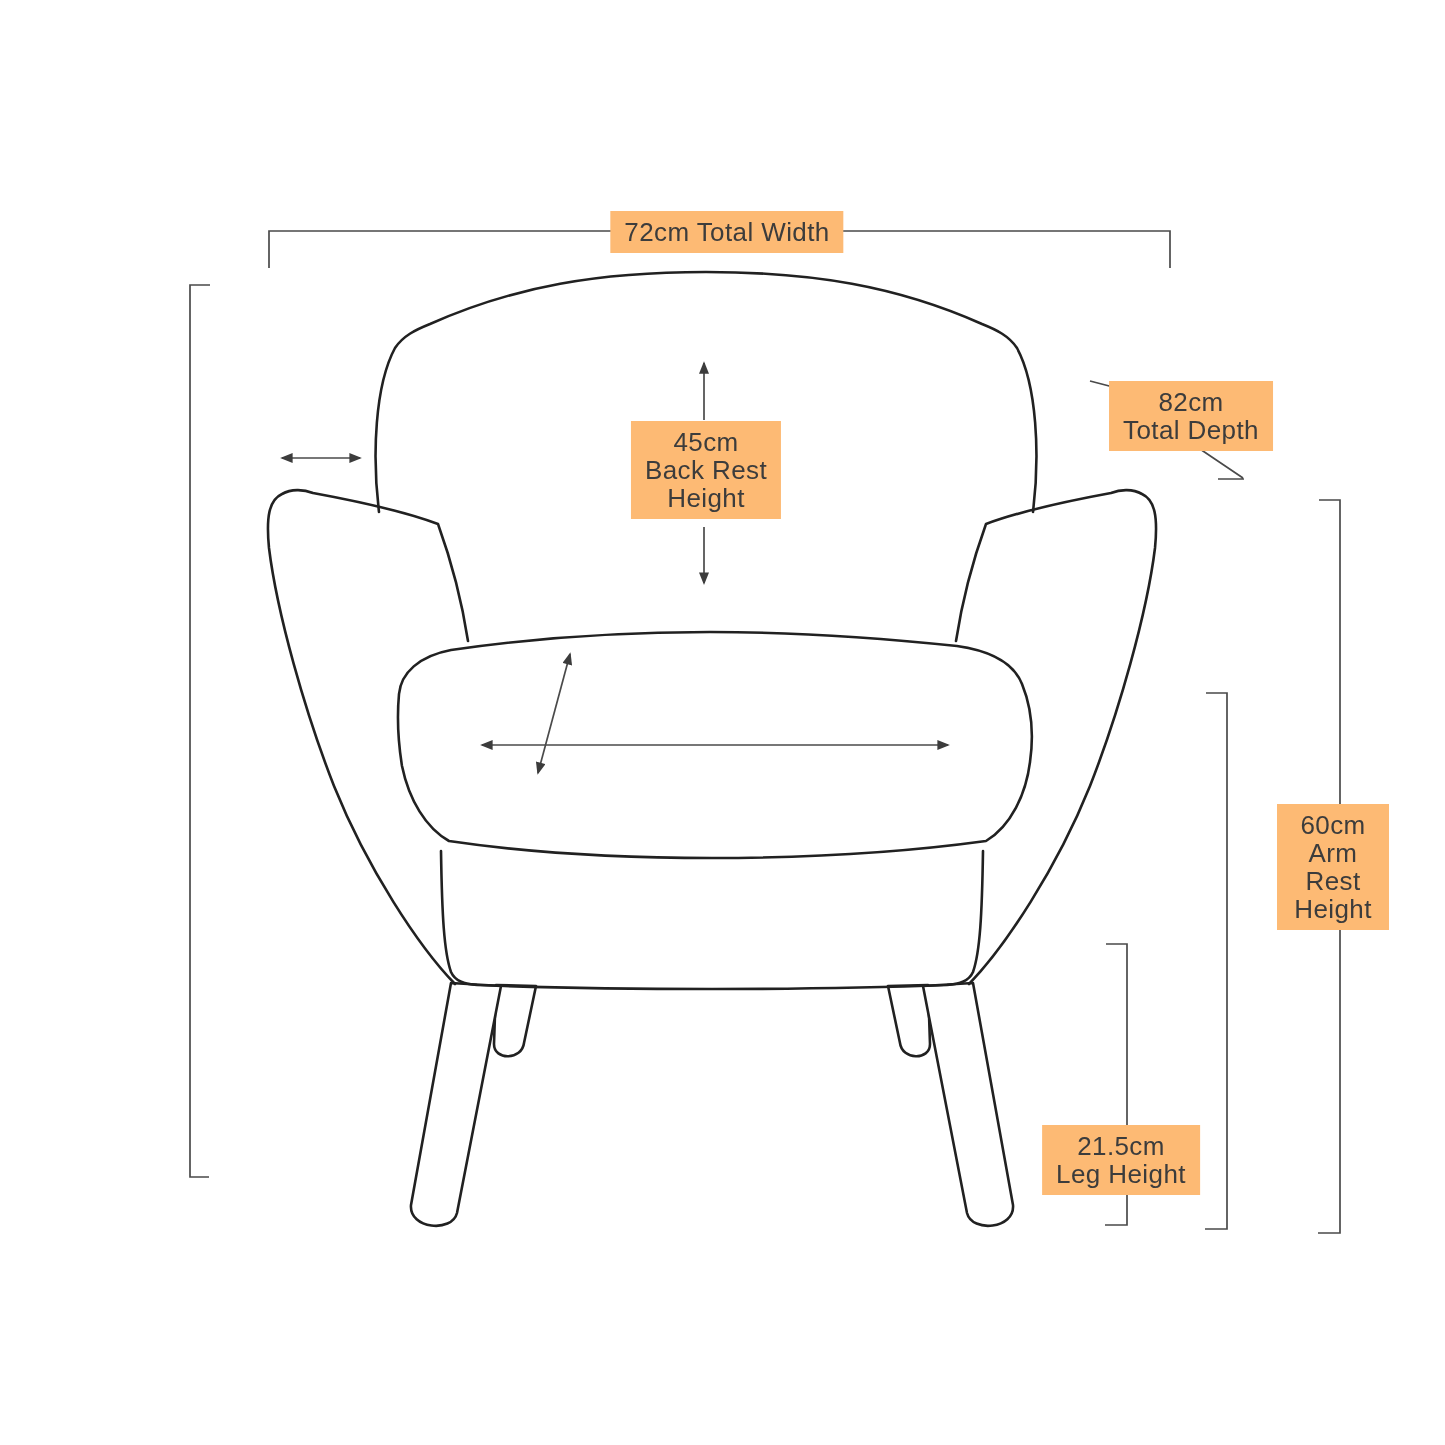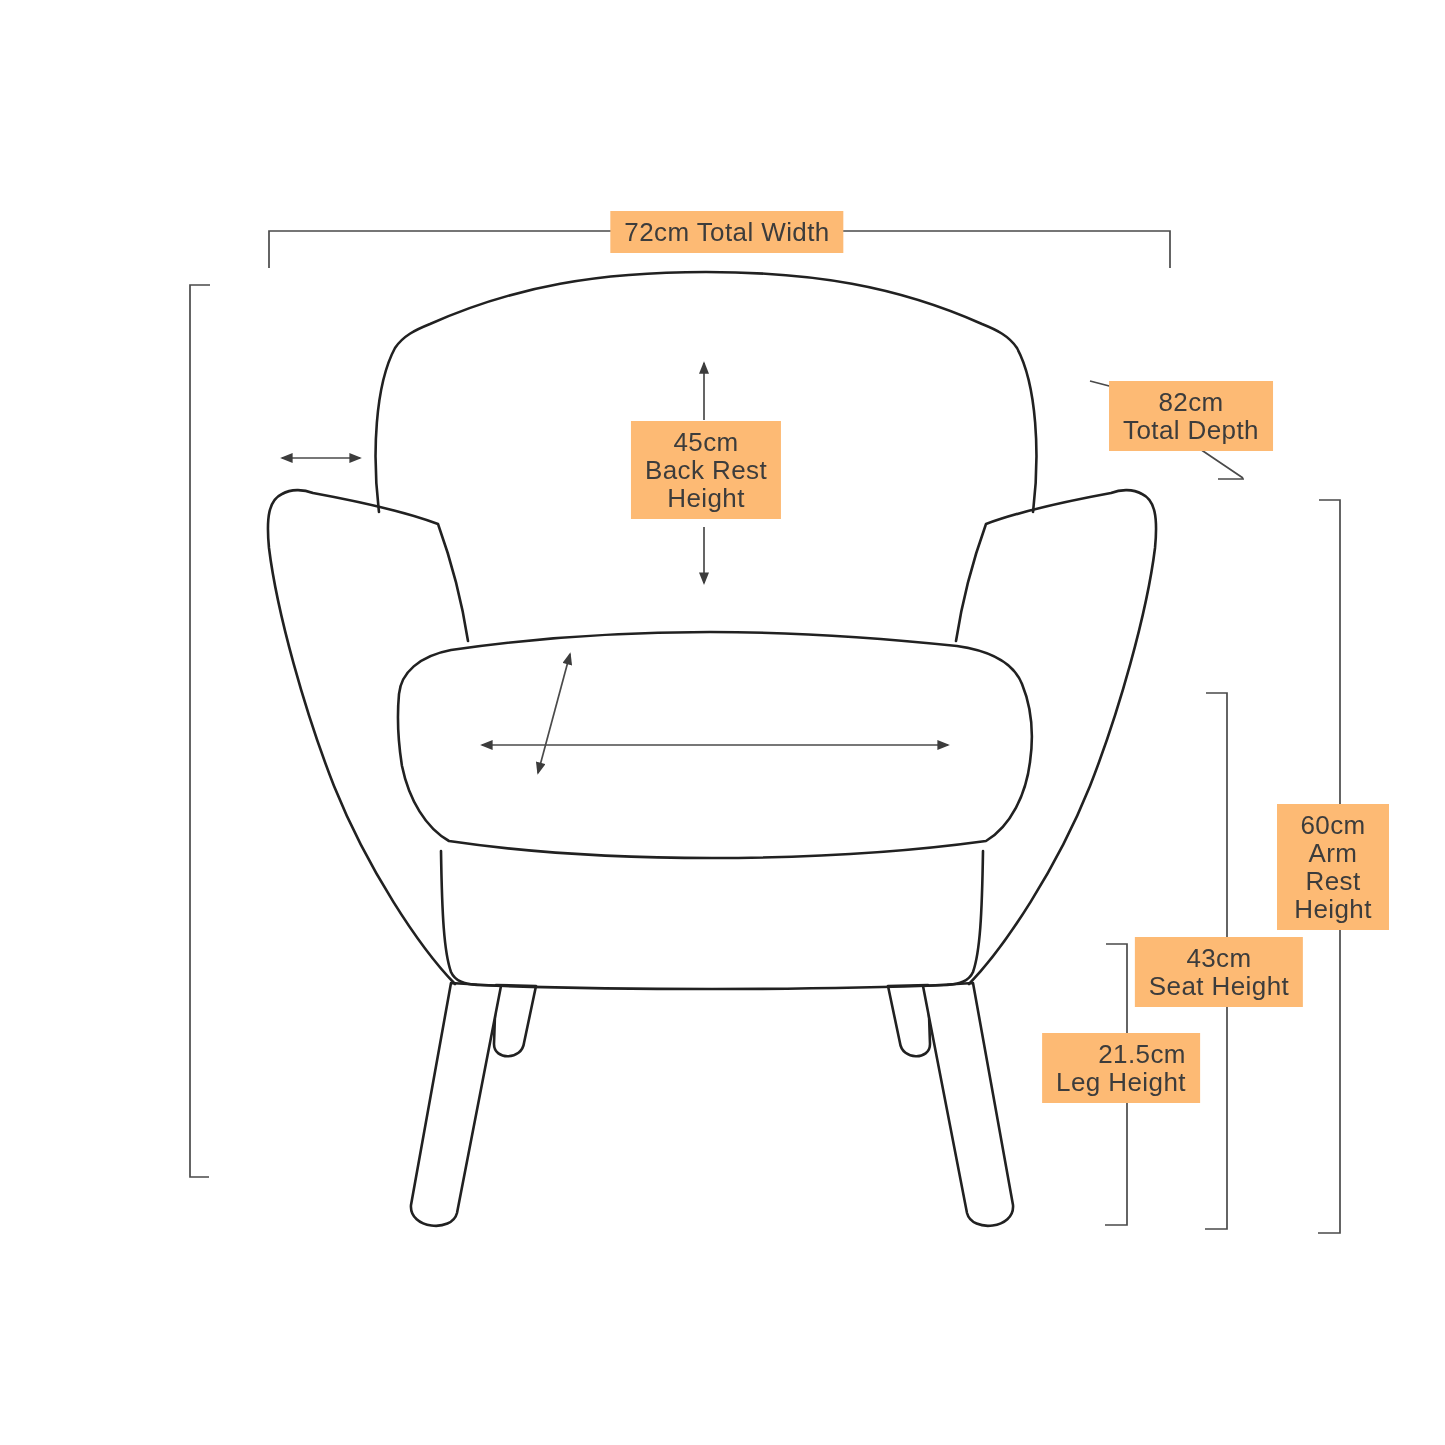--- a/index.html
+++ b/index.html
@@ -154,19 +154,17 @@
 
   <div class="dim-label" style="left:1191px; top:416px;text-align:center;">82cm
 Total Depth</div>
 
 
 
 
   <div class="dim-label" style="left:1333px; top:867px;">60cm
 Arm Rest Height</div>
 
-  <div class="dim-label" style="left:1219px; top:972px;">43cm
-Seat Height</div>
 
-  <div class="dim-label" style="left:1121px; top:1068px;text-align:right;">21.5cm
+  <div class="dim-label" style="left:1121px; top:1160px;">21.5cm
 Leg Height</div>
 
 </div>
 
 </body></html>

